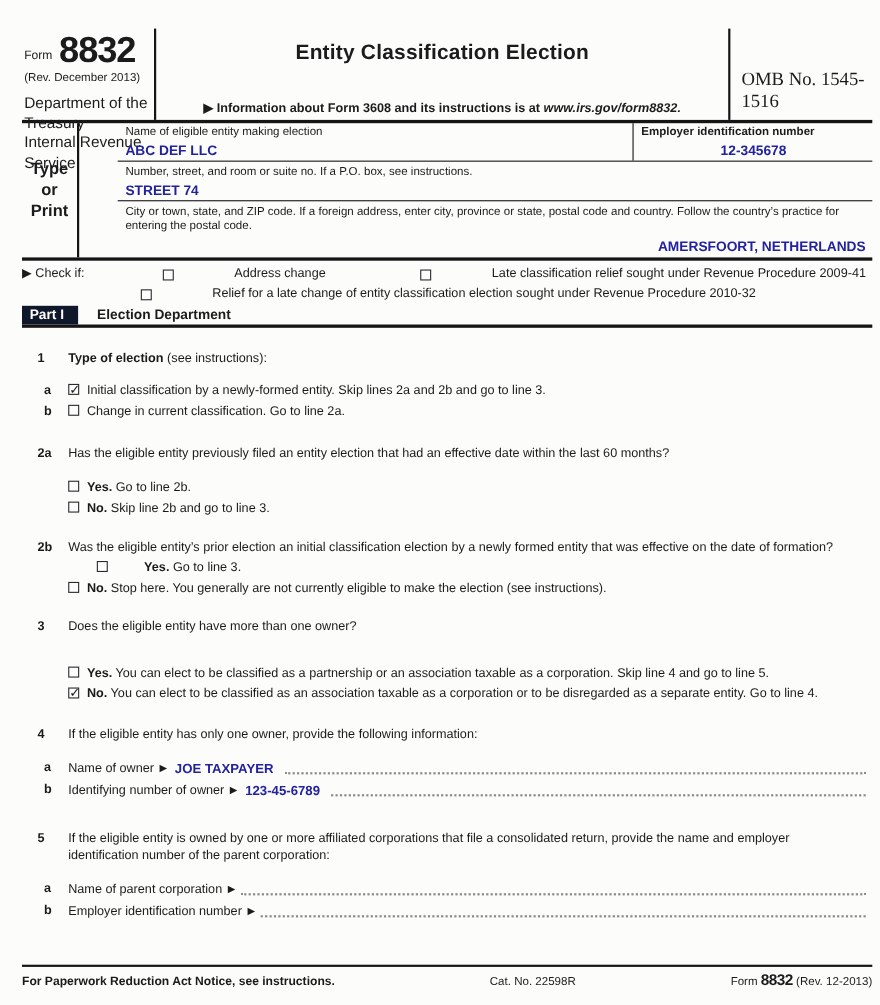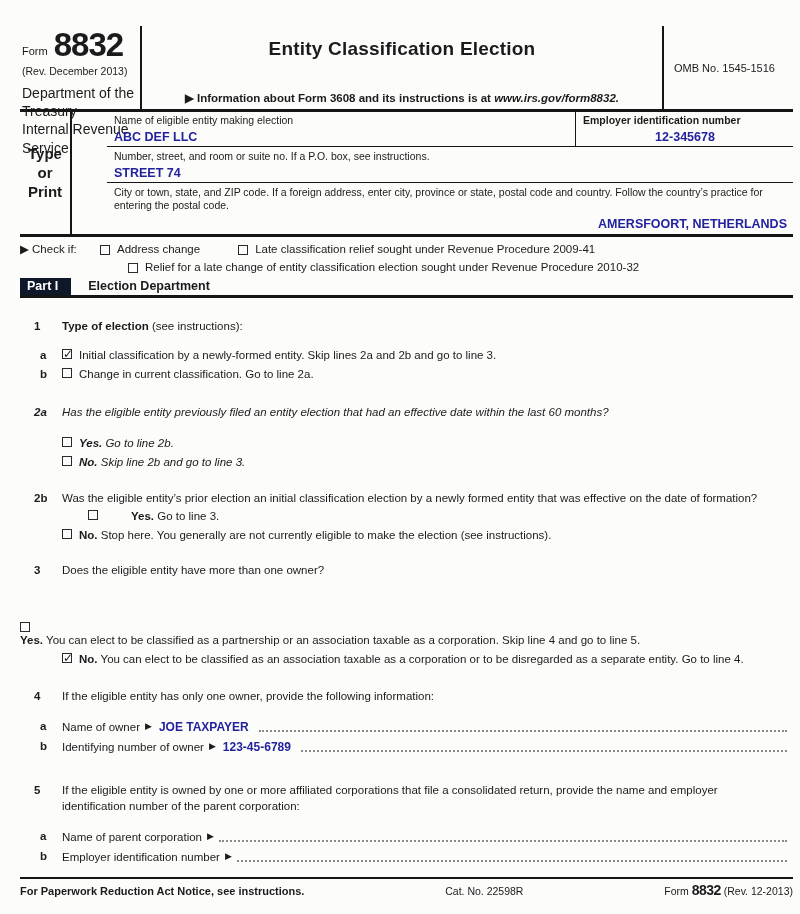--- a/index.html
+++ b/index.html
@@ -12,40 +12,40 @@
   .h-left { width:122px; border-right:2px solid var(--line); padding:2px 4px 0 2px; }
   .form-no-row { display:flex; align-items:center; gap:6px; }
   .form-word { font-size:11px; padding-top:12px; }
   .form-no { font-size:33px; font-weight:800; letter-spacing:-1px; line-height:1; }
   .rev { font-size:10.5px; margin-top:4px; }
   .dept { font-size:14px; margin-top:7px; line-height:1.3; }
   .h-center { flex:1; display:flex; flex-direction:column; justify-content:space-between; align-items:center; padding:12px 0 4px; }
   .title { font-size:19px; font-weight:700; letter-spacing:.2px; }
   .info { font-size:11.5px; font-weight:700; }
   .it { font-style:italic; }
-  .h-right { width:131px; border-left:2px solid var(--line); padding:36px 0 0 10px; font-size:11px; }
+  .h-right { width:131px; border-left:2px solid var(--line); padding:36px 0 0 10px; font-size:17px;font-family:Liberation Serif, serif; }
 
   
   .entity { display:flex; border-bottom:3px solid var(--line); }
   .tp { width:50px; display:flex; flex-direction:column; justify-content:center; align-items:center; font-weight:700; font-size:15px; line-height:1.25; }
   .e-fields { flex:1; border-left:2px solid var(--line);padding-left:35px; }
   .e-row1 { display:flex; border-bottom:1.5px solid var(--line); min-height:31px; }
   .e-name { flex:1; padding:2px 6px 1px 7px; }
   .e-ein { width:218px; border-left:1.5px solid var(--line); padding:2px 6px 1px 7px; }
   .f-label { font-size:10.5px; line-height:1.3; }
   .f-value { font-size:12.5px; font-weight:700; color:var(--fill); line-height:1.3; padding-top:1px; }
   .e-ein .f-label { font-weight:700; }
   .e-ein .f-value { text-align:center; }
   .e-row2 { border-bottom:1.5px solid var(--line); min-height:33px; padding:3px 6px 1px 7px; }
   .e-row3 { min-height:48px; padding:3px 6px 2px 7px; }
   .e-row3 .f-value { padding-top:3px;text-align:right; }
 
   
   .checkif { font-size:11.5px; padding-top:5px; }
-  .ci-row { display:flex; align-items:center; line-height:15px; margin-bottom:3px; }
+  .ci-row { display:flex; align-items:center; line-height:15px; margin-bottom:3px;gap:48px; }
   .ci-label { width:80px; }
   .ci-opt { margin-left:7px; }
   .cb2 { margin-left:38px; }
   .ci-row2 { margin-left:108px; }
 
   
   .cb { flex:0 0 auto; width:10px; height:10px; border:1.5px solid #2a2a2a; display:inline-block; position:relative; background:#fdfdfd; }
   .cb.checked::after { content:"✓"; position:absolute; left:0px; top:-4px; font-size:12px; font-weight:700; color:#222; font-family:"DejaVu Sans", sans-serif; }
 
   
@@ -59,23 +59,23 @@
   .col-num { flex:0 0 42px; padding-left:14px; font-weight:700; }
   .col-letter { flex:0 0 42px; padding-left:20px; font-weight:700; }
   .ltext { flex:1; padding-right:18px; }
   .opt { margin-top:3px; }
   .opt.first { margin-top:13px; }
   .opt .cb { margin:2px 7px 0 0; }
   .otext { flex:1; padding-right:14px; }
   .b { font-weight:700; }
 
   .l1 { margin-top:20px; }
-  .l2a { margin-top:22px;font-style:italic; } .l2a .opt.first { margin-top:15px; }
+  .l2a { margin-top:22px; } .l2a .opt.first { margin-top:15px; }
   .l2b { margin-top:20px; } .l2b .opt.first { margin-top:2px;gap:26px; }
-  .l3  { margin-top:19px; } .l3 .opt.first { margin-top:0;flex-direction:column; }
+  .l3  { margin-top:19px; } .l3 .opt.first { margin-top:26px; }
   .l4  { margin-top:21px; }
   .l5  { margin-top:27px; }
 
   .frow { display:flex; align-items:flex-end; margin-top:3px; }
   .frow.first { margin-top:14px; }
   .frow .col-letter { align-self:flex-start; }
   .farrow { font-size:9px; margin:0 5px 1px 5px; }
   .fvalue { color:var(--fill); font-weight:700; font-size:12px; margin:0 10px 0 2px; white-space:nowrap; }
   .fvalue:empty { margin:0; }
   .fleader { flex:1; border-bottom:2px dotted #8a8a8a; margin:0 6px 3px 0; height:2px; }

